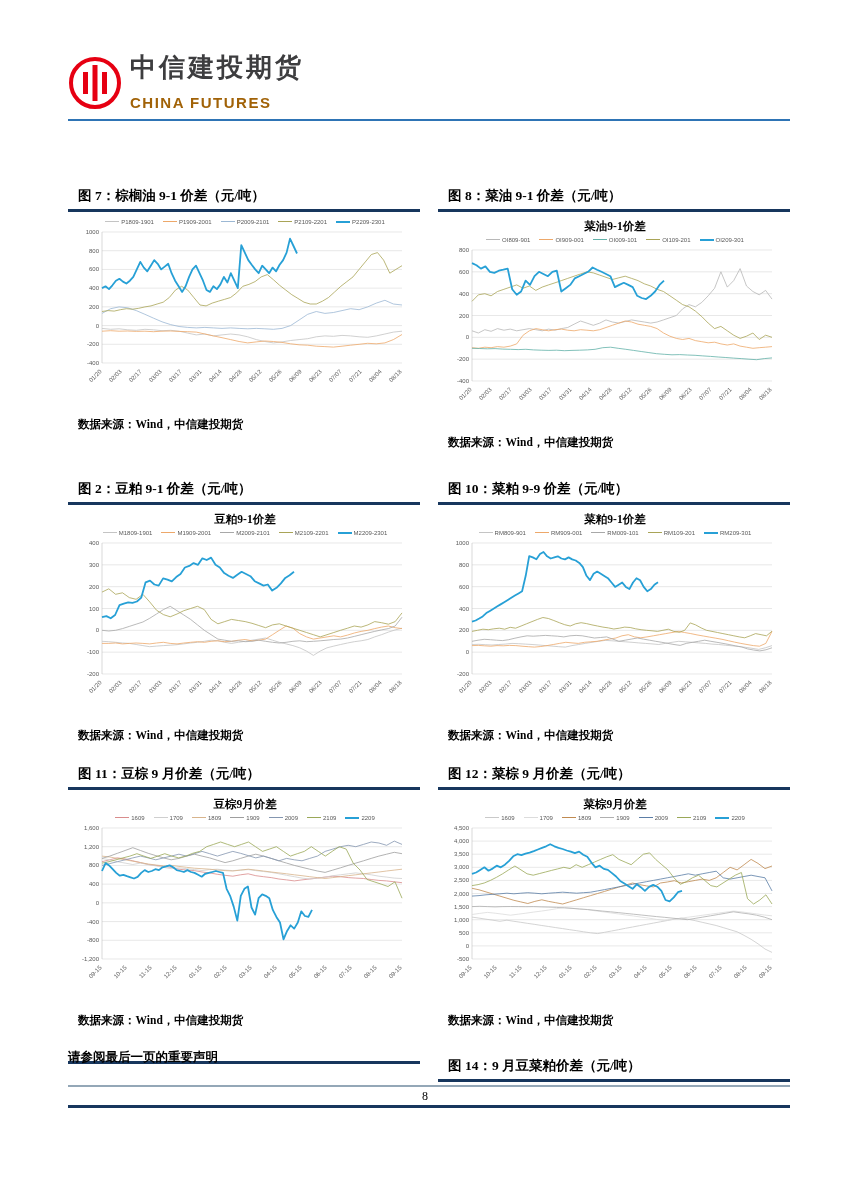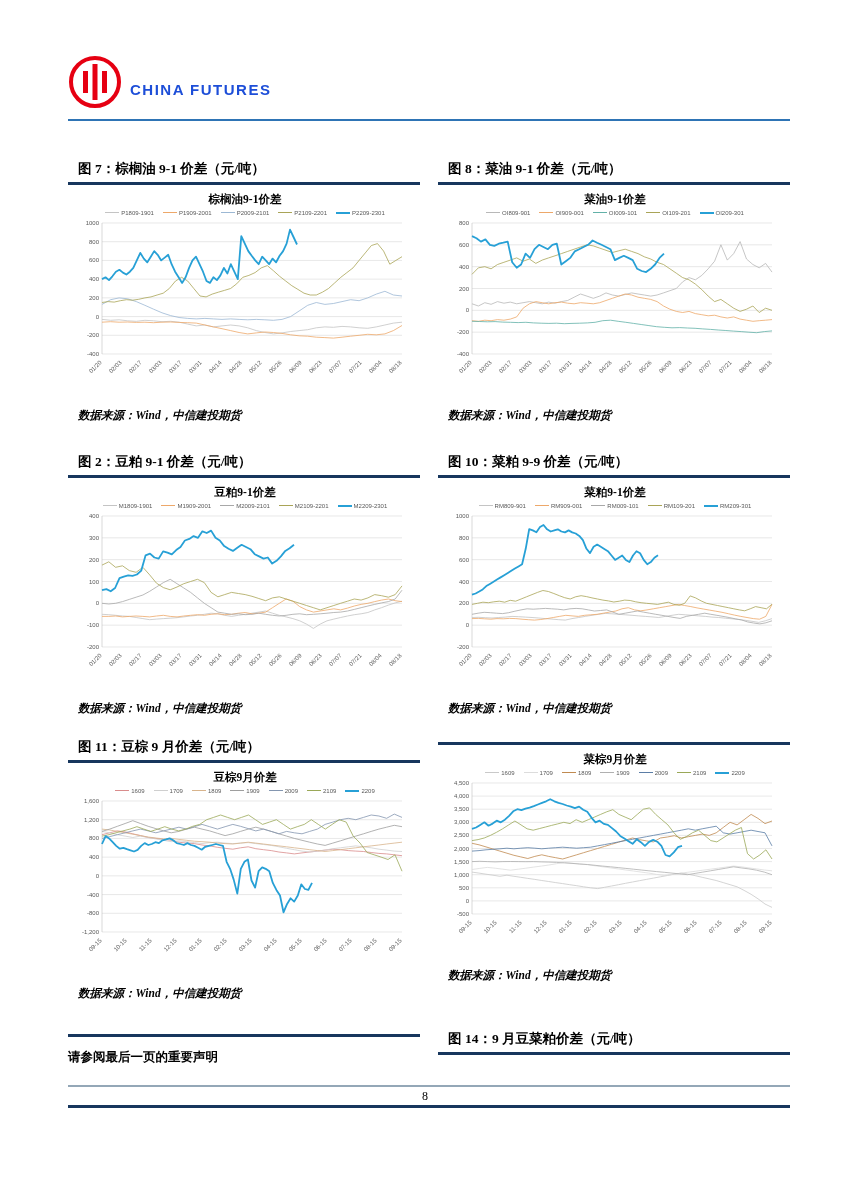--- a/index.html
+++ b/index.html
@@ -4,39 +4,39 @@
 <style>
   html,body{margin:0;padding:0;background:#fff;}
   body{font-family:"Liberation Serif","DejaVu Serif",serif;color:#000;}
   .page{position:relative;width:850px;height:1202px;background:#fff;overflow:hidden;}
 
   
   .header{position:absolute;left:68px;top:55px;width:722px;height:62px;}
   .logo-wrap{position:absolute;left:0;top:0;display:flex;align-items:center;gap:8px;}
   .brand-block{display:flex;flex-direction:column;line-height:1;}
   .brand-cn{font-size:26px;font-weight:bold;color:#3d3d3f;letter-spacing:3px;font-family:"Liberation Serif",serif;}
-  .brand-en{font-size:15px;font-weight:bold;color:#1d4ed8;letter-spacing:1.5px;margin-top:14px;font-family:"Liberation Sans",sans-serif;}
+  .brand-en{font-size:15px;font-weight:bold;color:#a16207;letter-spacing:1.5px;margin-top:14px;font-family:"Liberation Sans",sans-serif;}
   .banner{position:absolute;right:0;top:25px;width:460px;height:30px;background:#175a8e;color:#fff;
           display:flex;align-items:center;justify-content:flex-end;padding-right:10px;box-sizing:border-box;
           font-weight:bold;font-size:13.5px;font-family:"Liberation Sans",sans-serif;}
   .header-rule{position:absolute;left:68px;top:119px;width:722px;height:2px;background:#2e74b5;}
 
   
   .row{position:absolute;left:68px;width:722px;display:flex;gap:18px;}
   .row1{top:160px}.row2{top:453px}.row3{top:738px}.row4{top:1030px}
-  .fig{width:352px;}
+  .fig{width:352px;margin-top:27px;}
   .fig-caption{font-size:13.5px;font-weight:bold;padding-left:10px;white-space:nowrap;}
   .fig-rule{margin-top:4px;height:2.5px;background:#17365d;}
   .chart-box{margin-top:7px;padding-left:2px;}
   .chart-title{text-align:center;font-weight:bold;font-size:11.5px;margin-bottom:3px;}
   .legend{display:flex;justify-content:center;align-items:center;gap:9px;flex-wrap:nowrap;
           font-size:6px;color:#595959;font-family:"Liberation Sans",sans-serif;margin-bottom:2px;}
   .lg-item{display:flex;align-items:center;gap:2px;white-space:nowrap;}
   .lg-line{display:inline-block;width:14px;height:1px;}
-  .source{margin-top:14px;padding-left:10px;font-size:11.5px;font-weight:bold;font-style:italic;}
+  .source{margin-top:14px;padding-left:10px;font-size:11.5px;font-weight:bold;}
   svg text{font-family:"Liberation Sans","DejaVu Sans",sans-serif;}
 
   
   .footer-rule-top{position:absolute;left:68px;top:1085px;width:722px;height:2px;background:#94a7b7;}
   .footer-text{position:absolute;left:68px;top:1049px;width:722px;font-size:12.5px;font-weight:bold;}
   .footer-page{position:absolute;left:0;top:1089px;width:850px;text-align:center;font-size:12px;}
   .footer-rule-bottom{position:absolute;left:68px;top:1105px;width:722px;height:2.5px;background:#17365d;}
 </style>
 </head>
 <body>
@@ -45,32 +45,32 @@
 
   <div class="header">
     <div class="logo-wrap">
       <svg width="54" height="54" viewBox="0 0 54 54">
         <circle cx="27" cy="27" r="24" fill="none" stroke="#e60012" stroke-width="4"></circle>
         <rect x="24.5" y="9" width="5" height="36" fill="#e60012"></rect>
         <rect x="15" y="16" width="5" height="22" fill="#e60012"></rect>
         <rect x="34" y="16" width="5" height="22" fill="#e60012"></rect>
       </svg>
       <div class="brand-block">
+        <span class="brand-cn">中信建投期货</span>
         <span class="brand-en">CHINA FUTURES</span>
       </div>
     </div>
   </div>
   <div class="header-rule"></div>
 
   <div class="row row1">
     <div class="fig">
       <div class="fig-caption">图 7：棕榈油 9-1 价差（元/吨）</div>
       <div class="fig-rule"></div>
       <div class="chart-box">
-        <div class="chart-title">棕榈油9-1价差</div>
         <div class="legend">
             <span class="lg-item">
               <span class="lg-line" style="background: rgb(196, 196, 196);"></span>
               <span>P1809-1901</span>
             </span>
             <span class="lg-item">
               <span class="lg-line" style="background: rgb(237, 168, 106);"></span>
               <span>P1909-2001</span>
             </span>
             <span class="lg-item">
@@ -405,20 +405,21 @@
             <polyline points="32.0,35.4 39.7,36.8 47.4,38.7 55.1,40.1 62.8,41.5 70.5,40.1 78.2,41.5 85.8,42.9 93.5,44.3 101.2,45.7 108.9,44.8 116.6,45.7 124.3,46.6 132.0,47.6 139.7,46.6 147.4,46.2 155.1,47.1 162.8,47.6 170.5,47.1 178.2,46.6 185.8,47.6 193.5,48.5 201.2,49.4 208.9,50.8 216.6,52.3 224.3,53.7 232.0,55.1 239.7,56.0 247.4,55.1 255.1,54.1 262.8,52.7 270.5,51.8 278.2,50.8 285.8,49.9 293.5,50.8 301.2,51.8 308.9,53.2 316.6,54.1 324.3,55.1 332.0,55.5" fill="none" stroke="#cfcfcf" stroke-width="0.8" stroke-linejoin="round"></polyline>
             <polyline points="32.0,33.1 39.7,34.0 47.4,35.4 55.1,36.8 62.8,38.2 70.5,39.6 78.2,41.0 85.8,42.0 93.5,42.9 101.2,42.4 108.9,43.4 116.6,44.3 124.3,45.2 132.0,45.7 139.7,46.2 147.4,47.1 155.1,47.6 162.8,48.0 170.5,47.1 178.2,46.2 185.8,47.1 193.5,48.0 201.2,49.0 208.9,49.9 216.6,50.8 224.3,51.8 232.0,52.7 239.7,53.7 247.4,54.6 255.1,55.5 262.8,54.6 270.5,53.7 278.2,52.7 285.8,51.8 293.5,50.8 301.2,49.9 308.9,49.0 316.6,48.0 324.3,47.1 332.0,46.2" fill="none" stroke="#d8b48c" stroke-width="0.8" stroke-linejoin="round"></polyline>
             <polyline points="32.0,35.4 39.7,33.1 47.4,30.3 55.1,27.5 62.8,24.7 70.5,27.5 78.2,30.3 85.8,32.6 93.5,34.9 101.2,36.8 108.9,35.4 116.6,33.1 124.3,31.2 132.0,33.1 139.7,34.9 147.4,37.3 155.1,39.6 162.8,37.8 170.5,35.4 178.2,33.1 185.8,31.2 193.5,33.1 201.2,35.4 208.9,37.8 216.6,40.1 224.3,42.4 232.0,44.3 239.7,46.2 247.4,48.0 255.1,49.4 262.8,47.1 270.5,44.8 278.2,42.4 285.8,40.1 293.5,37.8 301.2,35.4 308.9,33.1 316.6,31.2 324.3,29.3 332.0,30.7" fill="none" stroke="#9e9e9e" stroke-width="0.8" stroke-linejoin="round"></polyline>
             <polyline points="32.0,42.4 39.7,40.6 47.4,38.7 55.1,36.8 62.8,34.9 70.5,33.1 78.2,34.9 85.8,36.8 93.5,34.9 101.2,33.1 108.9,31.2 116.6,33.1 124.3,30.7 132.0,28.4 139.7,30.7 147.4,33.1 155.1,30.7 162.8,28.4 170.5,30.3 178.2,32.6 185.8,34.9 193.5,33.1 201.2,35.4 208.9,37.8 216.6,35.4 224.3,36.8 232.0,37.8 239.7,35.4 247.4,33.1 255.1,28.4 262.8,26.1 270.5,23.7 278.2,22.3 285.8,23.7 293.5,21.4 301.2,19.0 308.9,20.0 316.6,22.3 324.3,18.1 332.0,21.4" fill="none" stroke="#8496b0" stroke-width="0.8" stroke-linejoin="round"></polyline>
             <polyline points="32.0,40.1 39.0,38.7 46.0,36.8 52.9,34.9 59.9,33.1 66.9,30.7 73.9,33.1 80.8,35.4 87.8,33.1 94.8,30.7 101.8,33.1 108.7,34.9 115.7,33.1 122.7,30.3 129.7,28.4 136.7,23.7 143.6,21.4 150.6,19.0 157.6,21.4 164.6,23.7 171.5,21.4 178.5,19.0 185.5,23.7 192.5,28.4 199.4,26.1 206.4,23.7 213.4,28.4 220.4,33.1 227.3,30.7 234.3,28.4 241.3,23.7 248.3,28.4 255.3,33.1 262.2,28.4 269.2,23.7 276.2,26.1 283.2,40.1 290.1,47.1 297.1,56.5 304.1,58.8 311.1,61.1 318.0,63.5 325.0,58.8 332.0,75.2" fill="none" stroke="#9aa858" stroke-width="0.8" stroke-linejoin="round"></polyline>
             <polyline points="32.0,48.0 35.6,40.1 39.1,42.4 42.7,46.2 46.2,49.9 49.8,52.7 53.4,51.8 56.9,53.2 60.5,54.4 64.0,55.5 67.6,53.9 71.2,49.9 74.7,47.1 78.3,49.0 81.8,48.0 85.4,46.2 88.9,47.1 92.5,44.3 96.1,43.4 99.6,42.4 103.2,44.3 106.7,47.1 110.3,48.0 113.9,49.0 117.4,47.1 121.0,49.0 124.5,49.9 128.1,51.8 131.7,53.7 135.2,50.8 138.8,49.9 142.3,49.0 145.9,48.0 149.5,49.0 153.0,49.9 156.6,65.8 160.1,72.8 163.7,83.6 167.3,97.6 170.8,72.8 174.4,65.8 177.9,63.5 181.5,84.5 185.1,91.6 188.6,75.2 192.2,71.4 195.7,72.8 199.3,75.2 202.8,86.9 206.4,93.9 210.0,99.5 213.5,116.3 217.1,107.9 220.6,102.3 224.2,105.6 227.8,99.5 231.3,88.3 234.9,93.0 238.4,93.9 242.0,86.9" fill="none" stroke="#27a0d6" stroke-width="1.8" stroke-linejoin="round"></polyline>
           </svg></div>
       <div class="source">数据来源：Wind，中信建投期货</div>
     </div>
     <div class="fig">
+      <div class="fig-caption">图 12：菜棕 9 月价差（元/吨）</div>
       <div class="fig-rule"></div>
       <div class="chart-box">
         <div class="chart-title">菜棕9月价差</div>
         <div class="legend">
             <span class="lg-item">
               <span class="lg-line" style="background: rgb(201, 201, 201);"></span>
               <span>1609</span>
             </span>
             <span class="lg-item">
               <span class="lg-line" style="background: rgb(220, 220, 220);"></span>

